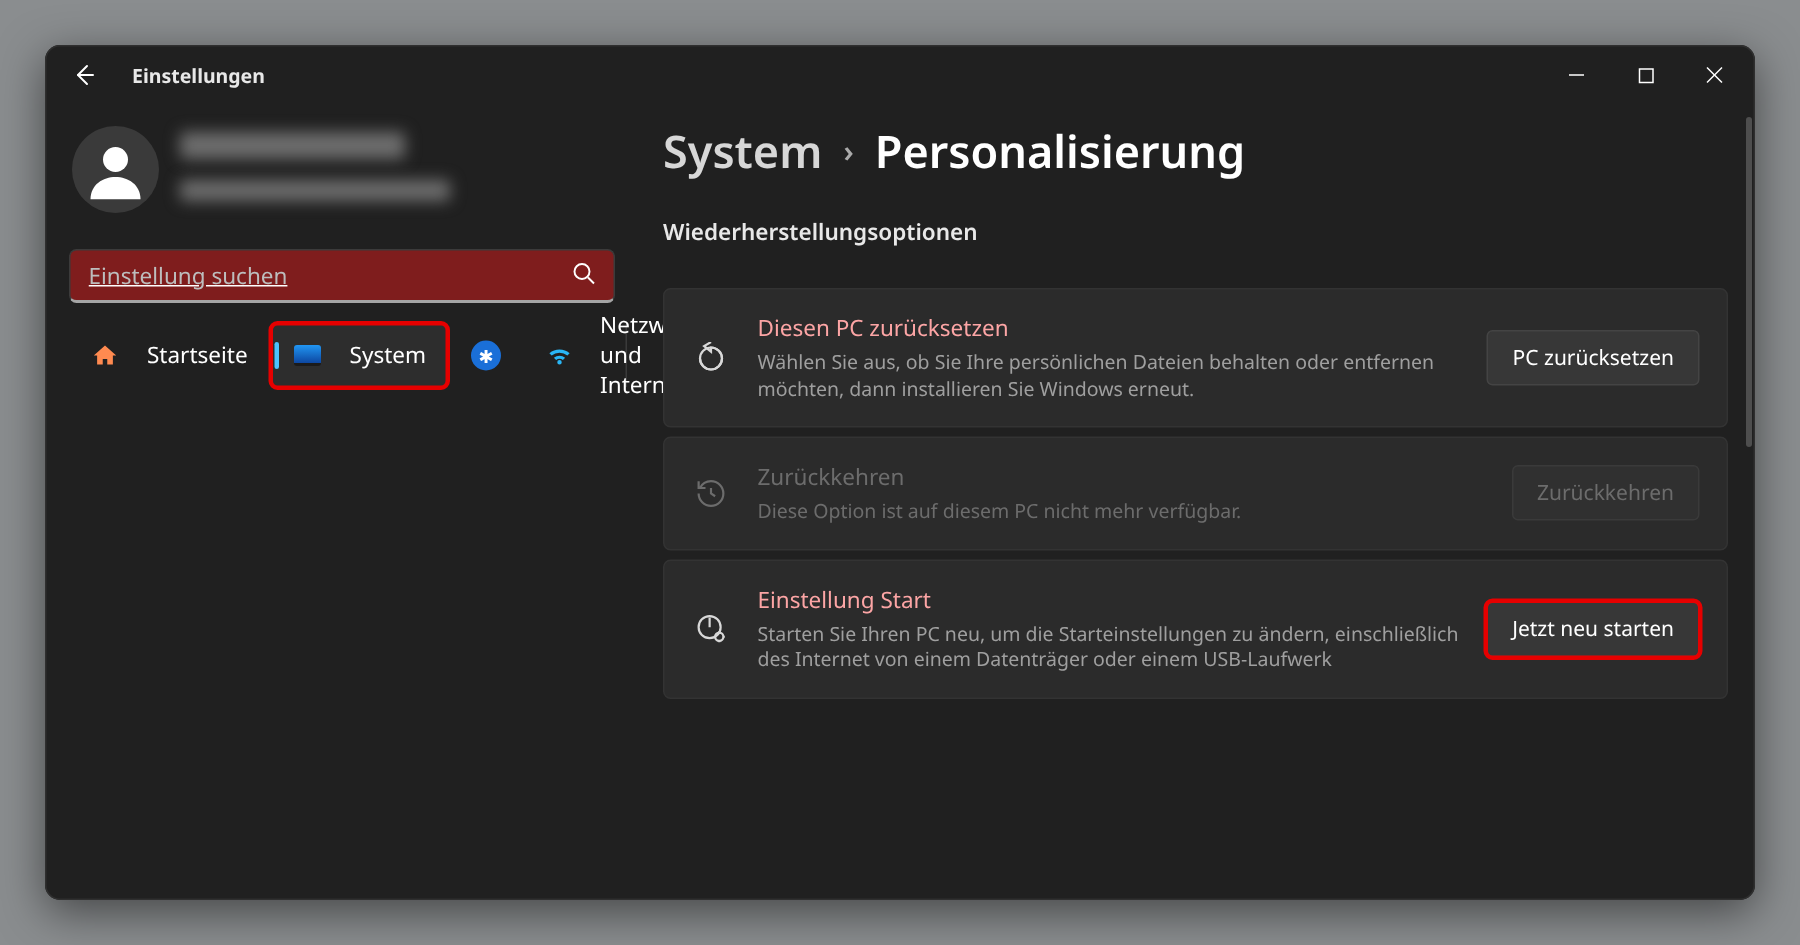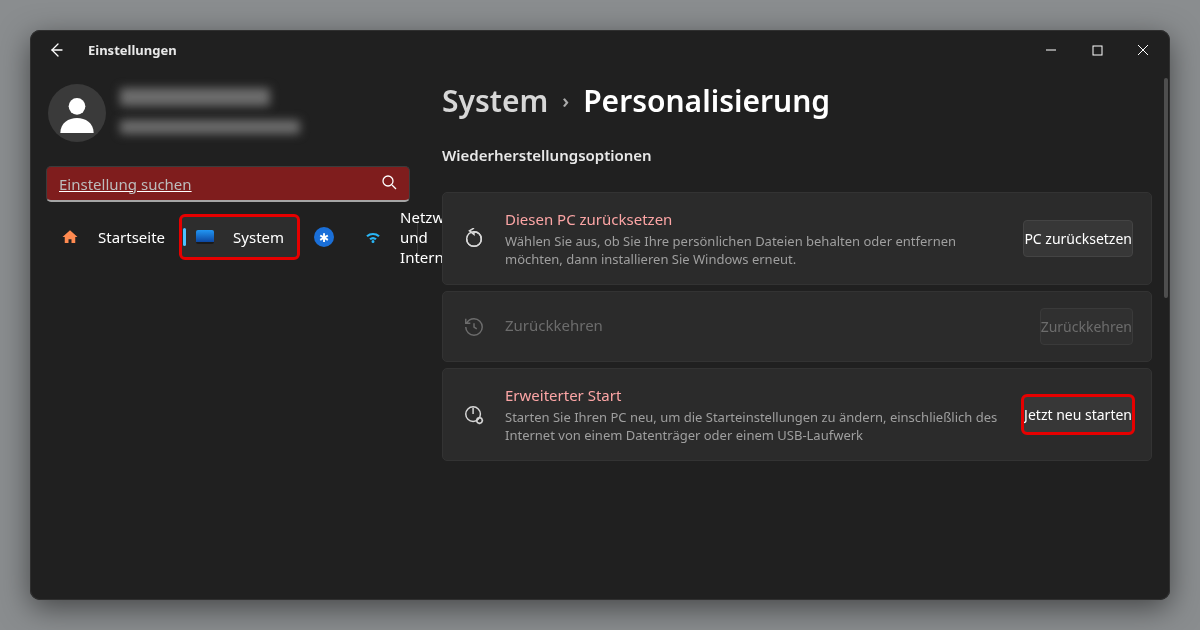--- a/index.html
+++ b/index.html
@@ -73,21 +73,21 @@
     display:flex; align-items:center; gap:18px;
     padding: 16px 18px;
   }
   .card-icon { width:26px; display:flex; align-items:center; justify-content:center; color:#d8d8d8; flex-shrink:0; }
   .card-text { flex:1; }
   .card-title { font-size:15px; color:#fca5a5; margin-bottom:4px; }
   .card-desc { font-size:13px; color:#9f9f9f; line-height:1.35; }
   .card.disabled .card-title, .card.disabled .card-desc, .card.disabled .card-icon { color:#6c6c6c; }
   .card-btn {
     background:#373737; border:1px solid #444; color:#fff;
-    padding: 8px 0; border-radius:4px; font-size:14px; white-space:nowrap;
+    padding: 8px 16px; border-radius:4px; font-size:14px; white-space:nowrap;
   }
   .card-btn.disabled { color:#6c6c6c; border-color:#3a3a3a; background:#303030; }
 
   .icon-home { color:#ff8a50; }
   .icon-system { width:18px;height:14px;background:linear-gradient(#2196f3,#0d47a1);border-radius:2px;border-bottom:2px solid #1b1b1b; position:relative;}
   .icon-bt { width:20px;height:20px;border-radius:50%;background:#1a6fd8;color:#fff;display:flex;align-items:center;justify-content:center;font-size:12px;}
   .icon-wifi { color:#29b6f6; }
   .icon-brush { color:#ffb300; transform:rotate(-30deg);}
   .icon-apps { width:16px;height:16px;background:conic-gradient(#f44336 0 25%,#4caf50 0 50%,#2196f3 0 75%,#ffeb3b 0);border-radius:3px;}
 </style>
@@ -222,35 +222,36 @@
 
         <div class="card disabled">
           <div class="card-icon">
             <svg width="22" height="22" viewBox="0 0 24 24" fill="none" stroke="currentColor" stroke-width="1.6">
                 <path d="M3 12a9 9 0 109-9 9 9 0 00-8 5M3 3v5h5"></path>
                 <path d="M12 8v4l3 2"></path>
               </svg>
           </div>
           <div class="card-text">
             <div class="card-title">Zurückkehren</div>
+            <div class="card-desc">Diese Option ist auf diesem PC nicht mehr verfügbar.</div>
           </div>
           <button class="card-btn disabled">Zurückkehren</button>
         </div>
 
         <div class="card">
           <div class="card-icon">
             <svg width="22" height="22" viewBox="0 0 24 24" fill="none" stroke="currentColor" stroke-width="1.6">
                 <circle cx="11" cy="11" r="8"></circle>
                 <path d="M11 4v7"></path>
                 <circle cx="18" cy="18" r="3"></circle>
                 <path d="M18 15v-1m0 8v-1m3-3h1m-8 0h1"></path>
               </svg>
           </div>
           <div class="card-text">
-            <div class="card-title">Erweiterter Start</div>
+            <div class="card-title">Einstellung Start</div>
             <div class="card-desc">Starten Sie Ihren PC neu, um die Starteinstellungen zu ändern, einschließlich des Internet von einem Datenträger oder einem USB-Laufwerk</div>
           </div>
           <button class="card-btn highlight-red">Jetzt neu starten</button>
         </div>
       </div>
     </div>
   </div>
 </div>
 
 </body></html>

